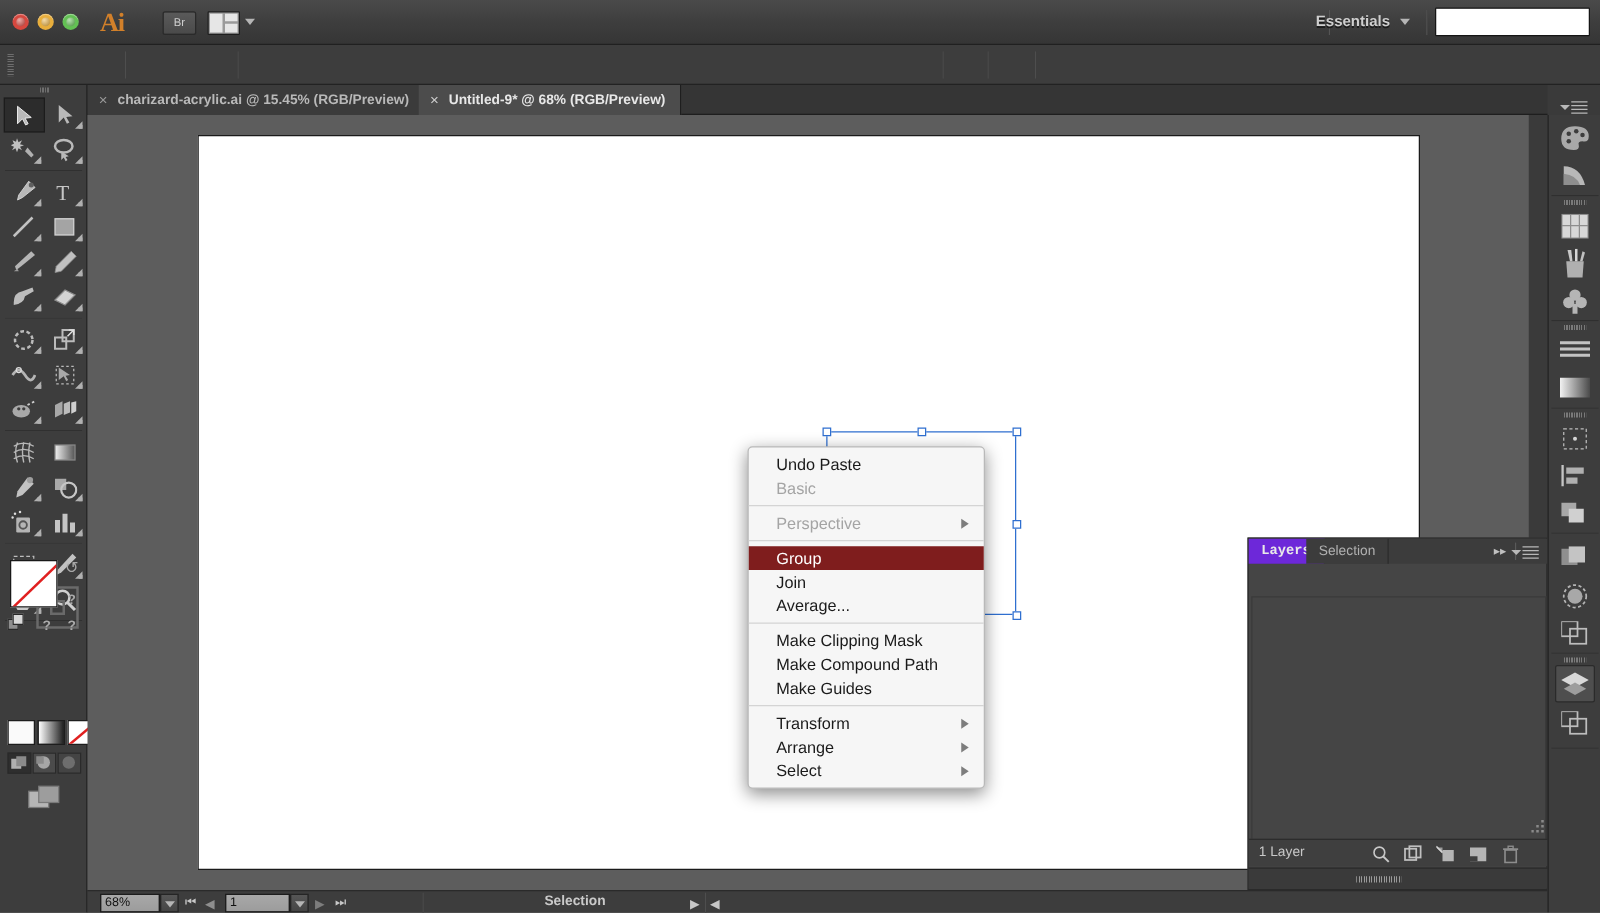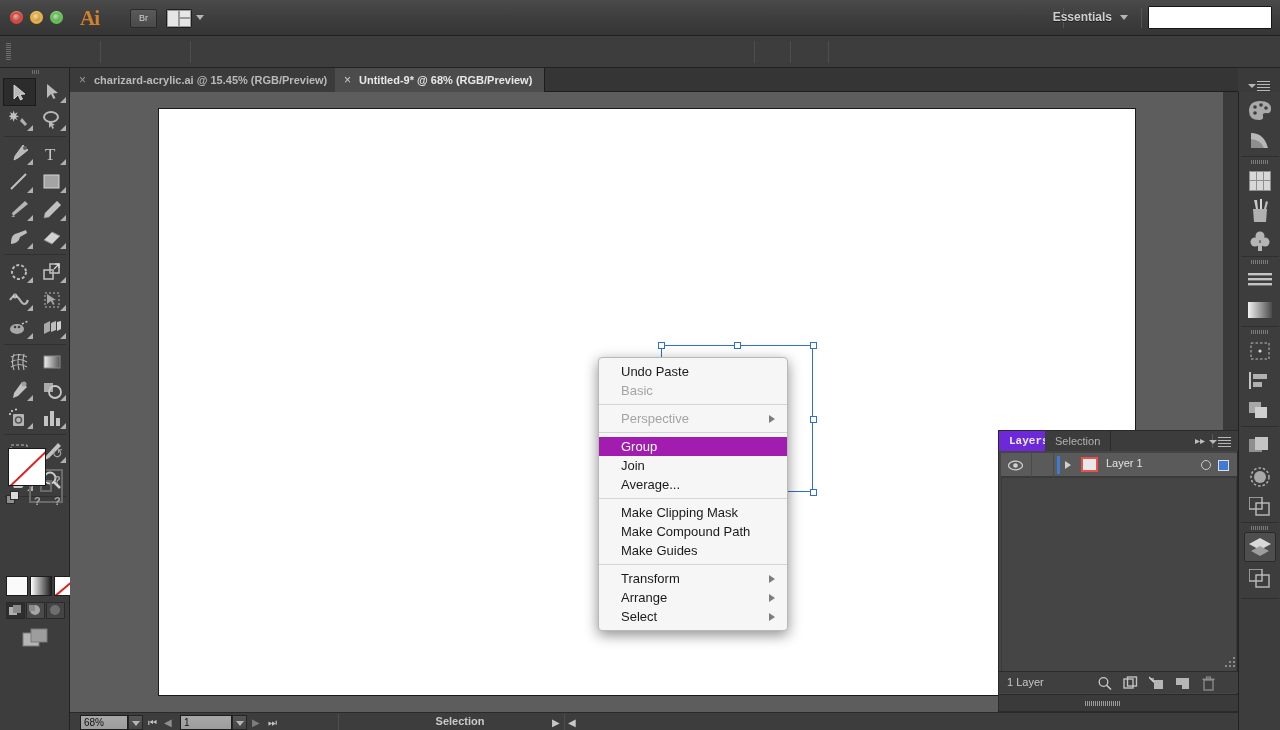--- a/index.html
+++ b/index.html
@@ -355,21 +355,21 @@
     position: absolute; left: 598px; top: 357px; width: 190px;
     background: #f6f6f6; border: 1px solid #b9b9b9; border-radius: 4px;
     box-shadow: 0 4px 14px rgba(0,0,0,.45); padding: 4px 0;
     z-index: 50;
   }
   .ctx-item {
     position: relative; height: 19px; line-height: 19px; padding-left: 22px;
     font-size: 13px; color: #1a1a1a; white-space: nowrap;
   }
   .ctx-item.disabled { color: #a4a4a4; }
-  .ctx-item.highlight { background: #a21caf; color: #ffffff; }
+  .ctx-item.highlight { background: #7f1d1d; color: #ffffff; }
   .ctx-item .sub {
     position: absolute; right: 12px; top: 6px; width: 0; height: 0;
     border-top: 4px solid transparent; border-bottom: 4px solid transparent; border-left: 6px solid #7d7d7d;
   }
   .ctx-sep { height: 1px; background: #d4d4d4; margin: 4px 0; }
 </style>
 </head>
 <body>
 
 <div id="app">
@@ -816,36 +816,20 @@
         <div class="menu-lines">
             <span></span>
             <span></span>
             <span></span>
             <span></span>
             <div class="menu-arrow"></div>
           </div>
       </div>
     </div>
 
-    <div id="layer-row">
-      <div id="eye-icon">
-        <svg width="15" height="13" viewBox="0 0 15 13">
-            <ellipse cx="7.5" cy="6.5" rx="7" ry="4.3" fill="none" stroke="#d2d2d2" stroke-width="1.2"></ellipse>
-            <circle cx="7.5" cy="6.5" r="2.3" fill="#d2d2d2"></circle>
-          </svg>
-      </div>
-      <div id="layer-col-sep1"></div>
-      <div id="layer-col-sep2"></div>
-      <div id="layer-selbar"></div>
-      <div id="layer-expand"></div>
-      <div id="layer-color-swatch"></div>
-      <div id="layer-name">Layer 1</div>
-      <div id="layer-target"></div>
-      <div id="layer-select-sq"></div>
-    </div>
     <div id="layer-body"></div>
 
     <div id="layers-footer">
       <div id="layer-count">1 Layer</div>
       <div class="lf-icon" id="lf-locate">
         <svg width="15" height="15" viewBox="0 0 15 15">
             <circle cx="6.5" cy="6" r="4.3" fill="none" stroke="#c8c8c8" stroke-width="1.3"></circle>
             <line x1="9.6" y1="9.2" x2="14" y2="13.5" stroke="#c8c8c8" stroke-width="1.6"></line>
           </svg>
       </div>

